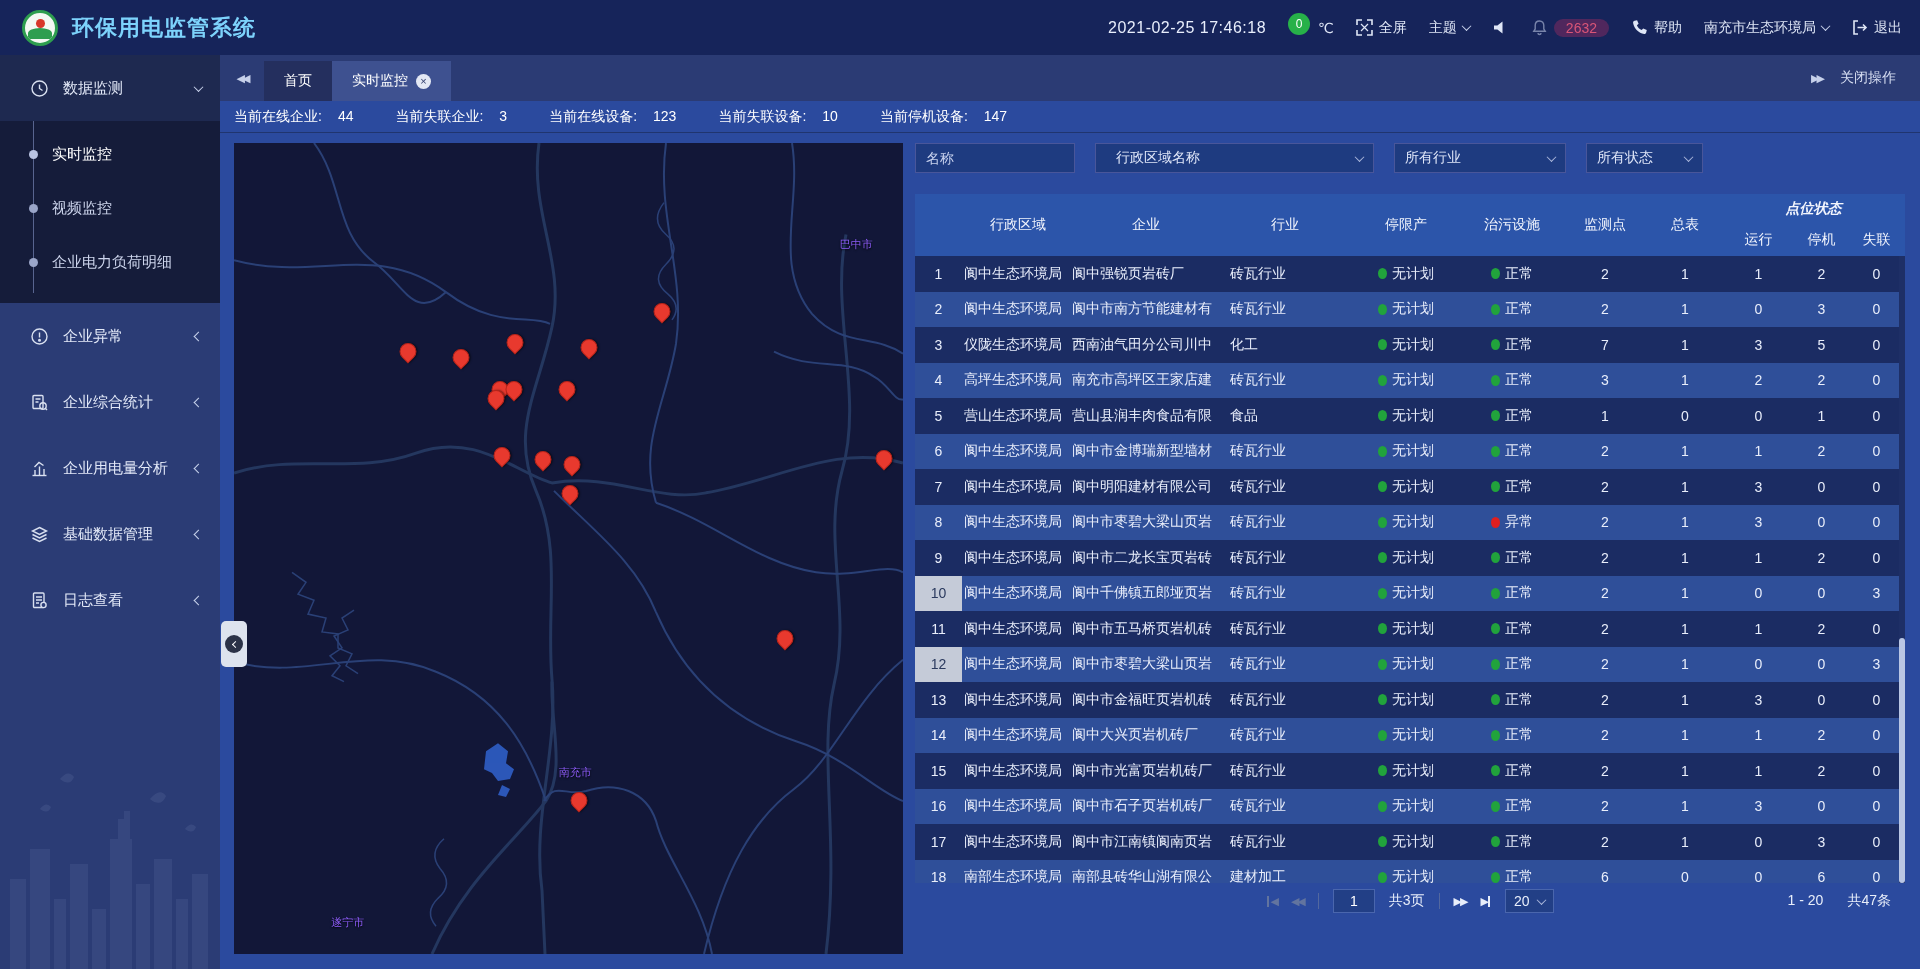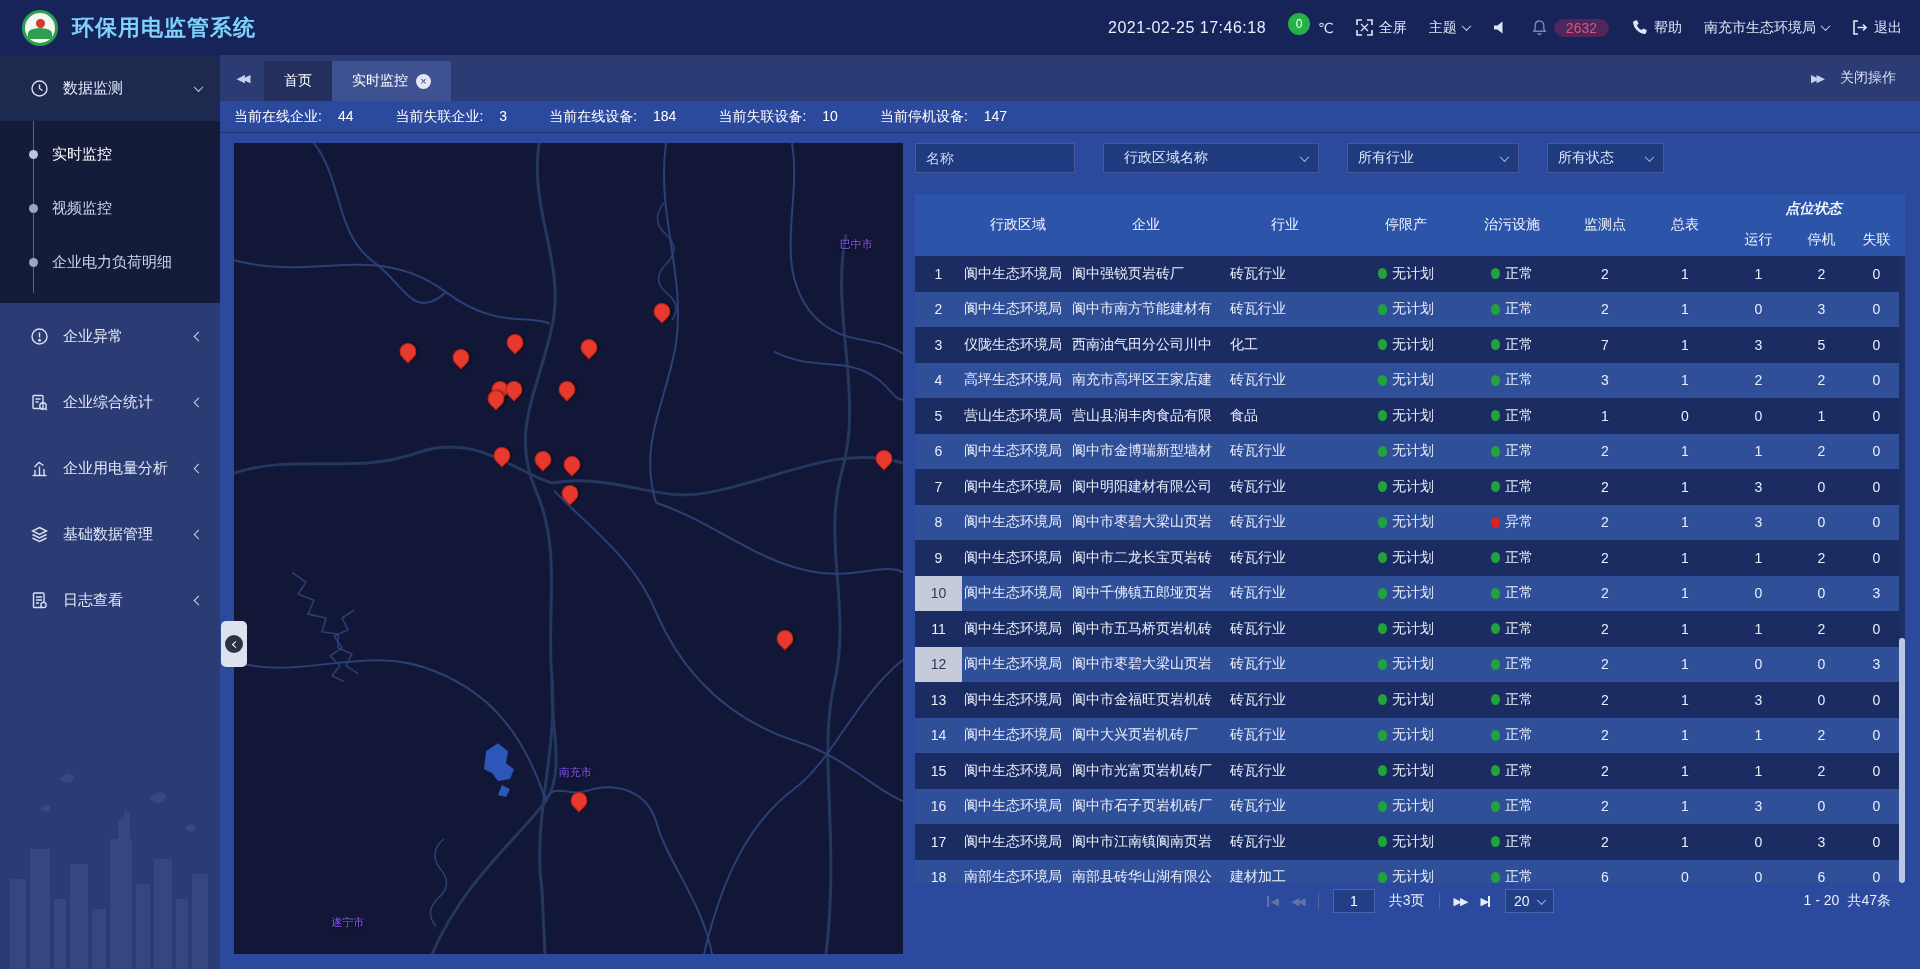--- a/index.html
+++ b/index.html
@@ -64,28 +64,28 @@
   .map-clip { position:absolute; inset:0; overflow:hidden; }
   .roads { position:absolute; inset:0; width:100%; height:100%; }
   .map-label { position:absolute; font-size:11px; color:#8b5cf6; text-shadow:0 1px 2px #000; transform:translate(-50%,-50%); white-space:nowrap; }
   .marker { position:absolute; width:17px; height:17px; background:#e8392e; border:1px solid #b5241a; border-radius:50% 50% 50% 0; transform:translate(-50%,-100%) rotate(-45deg); transform-origin:center; box-shadow:1px 1px 2px rgba(0,0,0,.5); cursor:pointer; }
   .map-collapse { position:absolute; left:-13px; top:478px; width:26px; height:46px; background:#dde3ee; border-radius:5px; display:flex; align-items:center; justify-content:center; cursor:pointer; z-index:5; }
   .map-collapse .circ { width:18px; height:18px; border-radius:50%; background:#2b3247; display:flex; align-items:center; justify-content:center; }
   .map-collapse .circ .chev { width:5px; height:5px; border-color:#fff; margin-left:2px; }
 
   
   .data-panel { flex:1; display:flex; flex-direction:column; min-width:0; }
-  .filters { height:30px; display:flex; gap:28px; flex:0 0 auto; margin-bottom:21px; }
+  .filters { height:30px; display:flex; gap:20px; flex:0 0 auto; margin-bottom:21px; }
   .flt { background:#1e3b80; border:1px solid #49569a; height:30px; display:flex; align-items:center; padding:0 10px; font-size:14px; color:#dfe6f8; }
   .flt-input { width:160px; }
   .flt-input input { background:transparent; border:none; outline:none; color:#dfe6f8; font-size:14px; width:100%; font-family:inherit; }
   .flt-input input::placeholder { color:#c8d2ee; opacity:1; }
   .flt-select { justify-content:space-between; cursor:pointer; }
   .flt-select .chev { border-color:#aab6da; margin-left:10px; }
-  .sel-region { width:216px;padding-left:20px; } .sel-industry { width:172px; } .sel-status { width:117px; }
+  .sel-region { width:279px;padding-left:20px; } .sel-industry { width:172px; } .sel-status { width:117px; }
 
   .table-box { flex:0 0 auto; display:flex; flex-direction:column; }
   .thead { height:62px; background:#2c55aa; display:flex; font-size:14px; color:#f2f5fd; flex:0 0 auto; }
   .th { display:flex; align-items:center; justify-content:center; }
   .th-group { display:flex; flex-direction:column; }
   .th-group-title { height:30px; display:flex; align-items:center; justify-content:center; font-style:italic; font-weight:bold; }
   .th-group-sub { flex:1; display:flex; }
   .th-group-sub .th { height:auto; }
 
   .tbody { height:627px; overflow:hidden; position:relative; flex:0 0 auto; }
@@ -113,21 +113,21 @@
 
   .pager { height:36px; background:#2b4a9e; display:flex; align-items:center; position:relative; flex:0 0 auto; font-size:14px; color:#e8eefa; }
   .pager-center { position:absolute; left:0; right:0; display:flex; align-items:center; justify-content:center; gap:14px; }
   .pg-ico { font-size:11px; letter-spacing:-2px; cursor:pointer; display:flex; align-items:center; }
   .pg-ico.disabled { color:#62749f; }
   .pg-bar { display:inline-block; width:2px; height:11px; background:currentColor; margin:0 1px; }
   .pg-div { width:1px; height:16px; background:#53689f; }
   .pg-input { width:42px; height:24px; background:#223f86; border:1px solid #4a66ad; color:#fff; text-align:center; font-size:14px; font-family:inherit; }
   .pg-size { height:24px; background:#223f86; border:1px solid #4a66ad; display:flex; align-items:center; gap:8px; padding:0 8px; cursor:pointer; }
   .pg-size .chev { border-color:#aab6da; }
-  .pager-right { margin-left:auto; padding-right:14px; display:flex; gap:8px; z-index:1; }
+  .pager-right { margin-left:auto; padding-right:14px; display:flex; gap:24px; z-index:1; }
 </style>
 </head>
 <body>
 
 <div class="page">
 
   <header class="top-header">
     <div class="brand">
       <span class="logo"></span>
       <h1 class="app-title">环保用电监管系统</h1>
@@ -297,21 +297,21 @@
         <span class="stat-item">
           <span>当前在线企业:</span>
             <span>44</span>
         </span>
         <span class="stat-item">
           <span>当前失联企业:</span>
             <span>3</span>
         </span>
         <span class="stat-item">
           <span>当前在线设备:</span>
-            <span>184</span>
+            <span>123</span>
         </span>
         <span class="stat-item">
           <span>当前失联设备:</span>
             <span>10</span>
         </span>
         <span class="stat-item">
           <span>当前停机设备:</span>
             <span>147</span>
         </span>
       </div>

